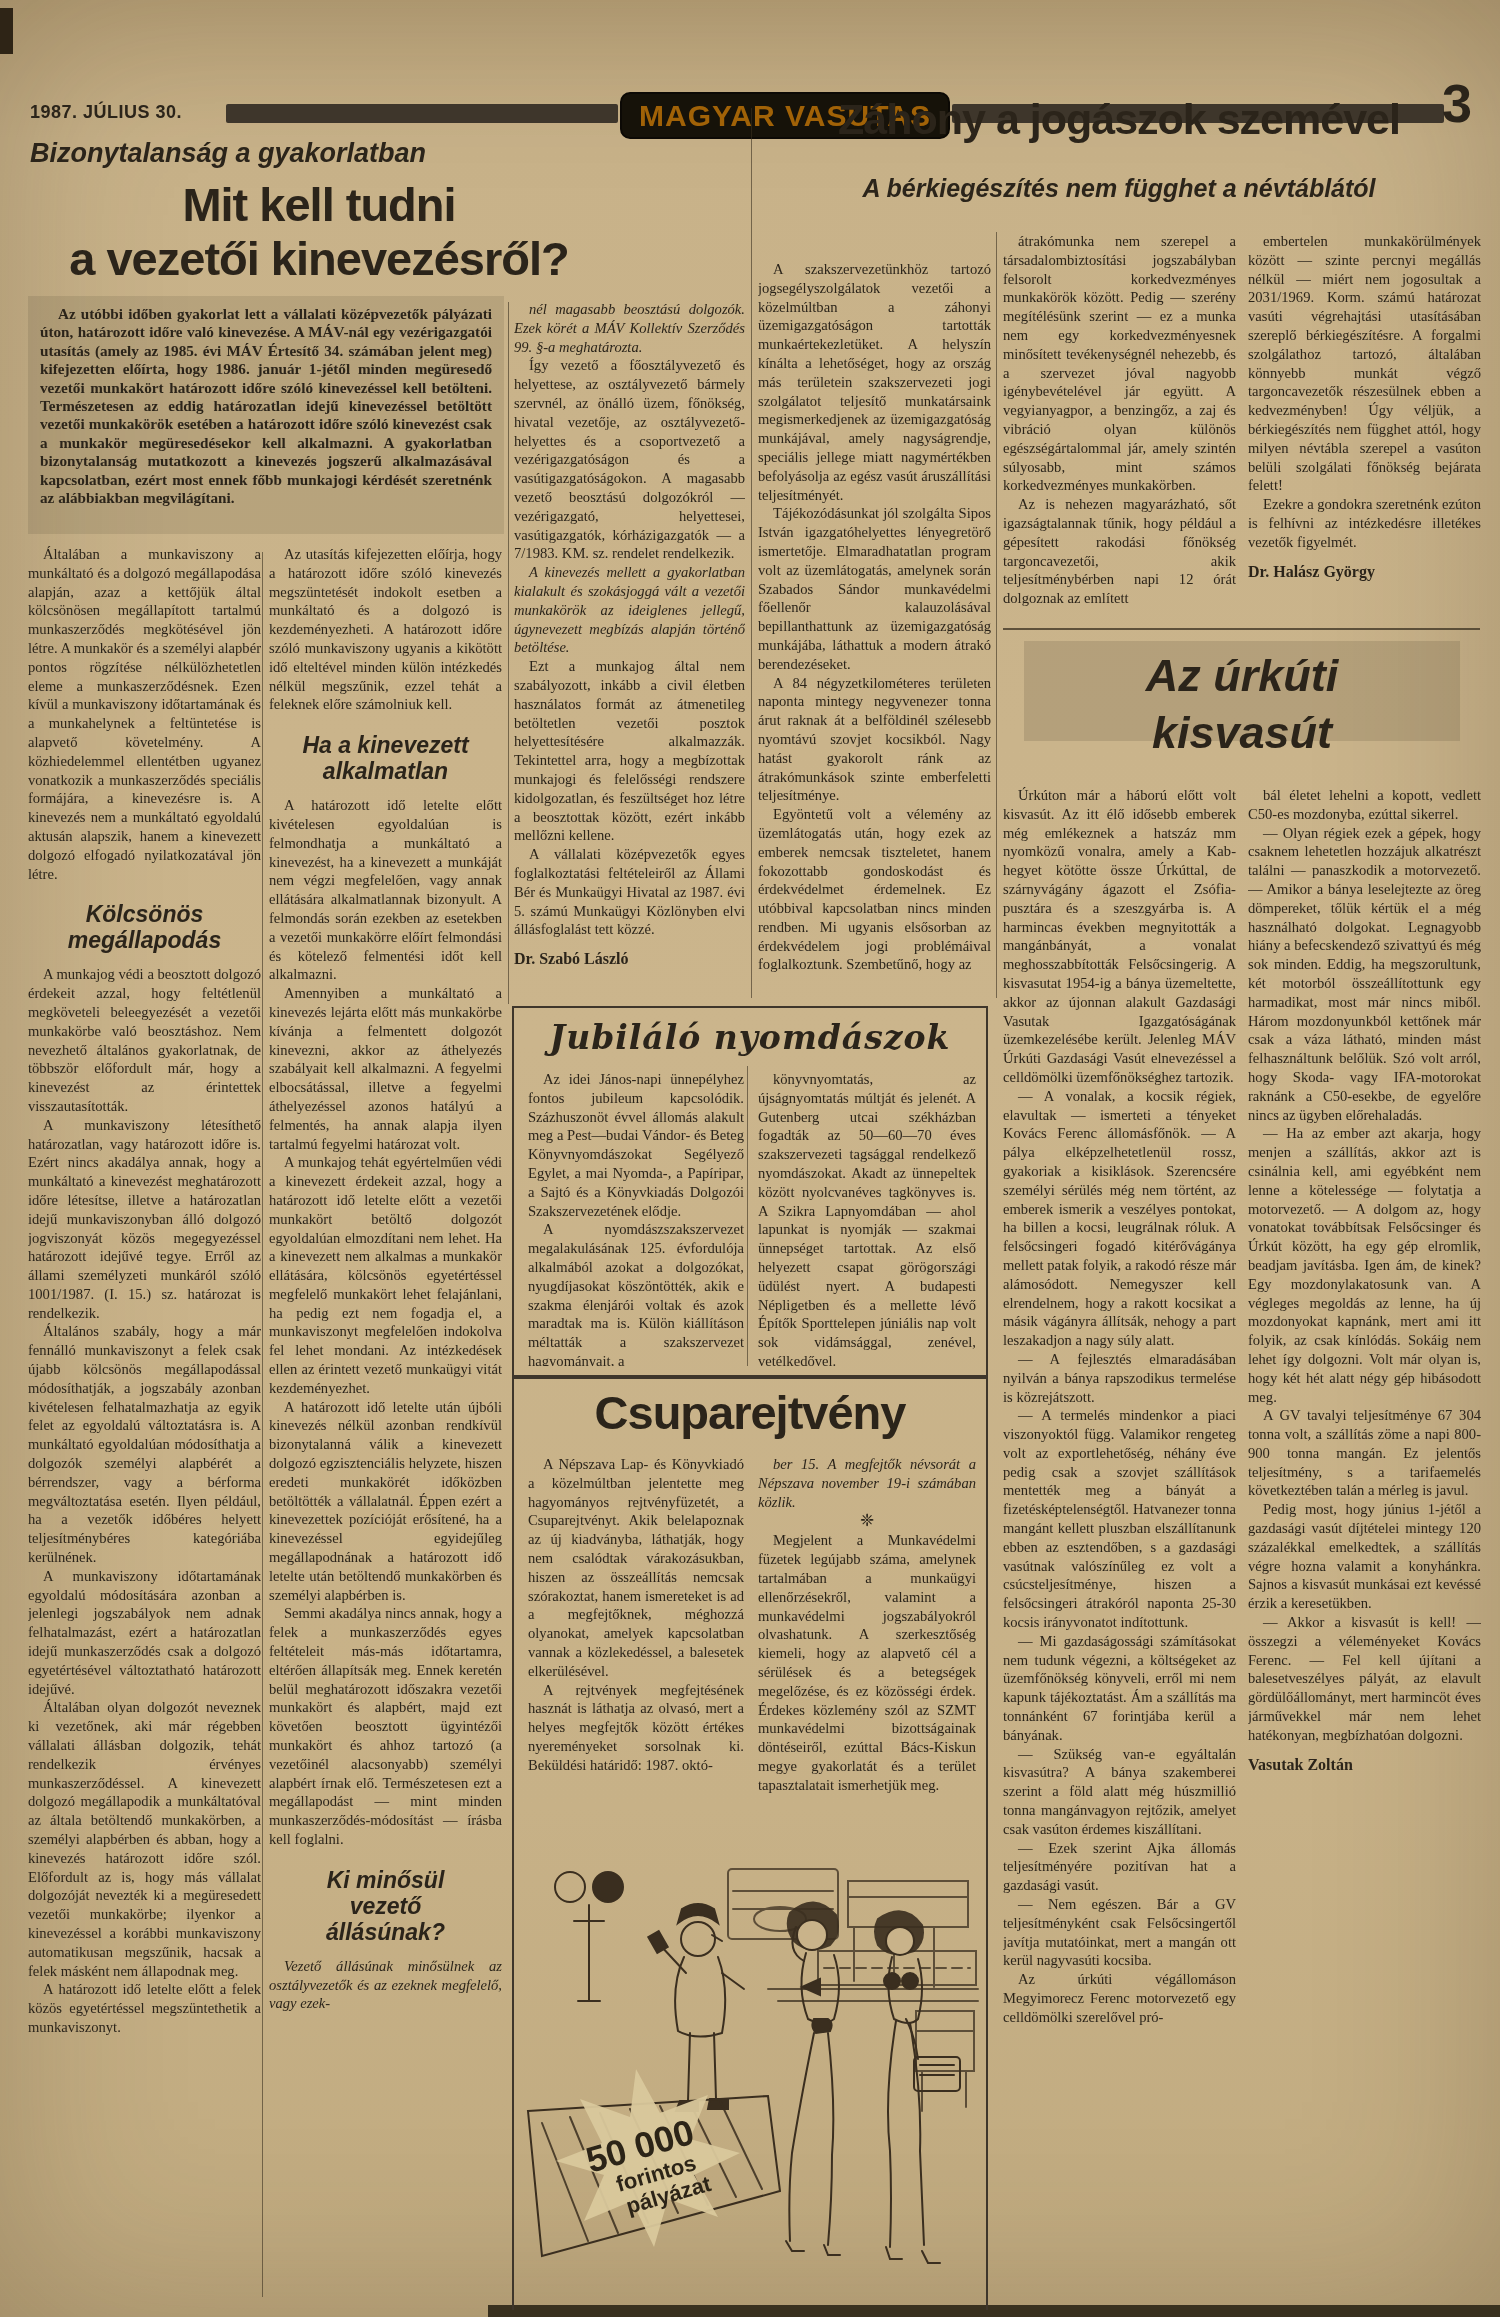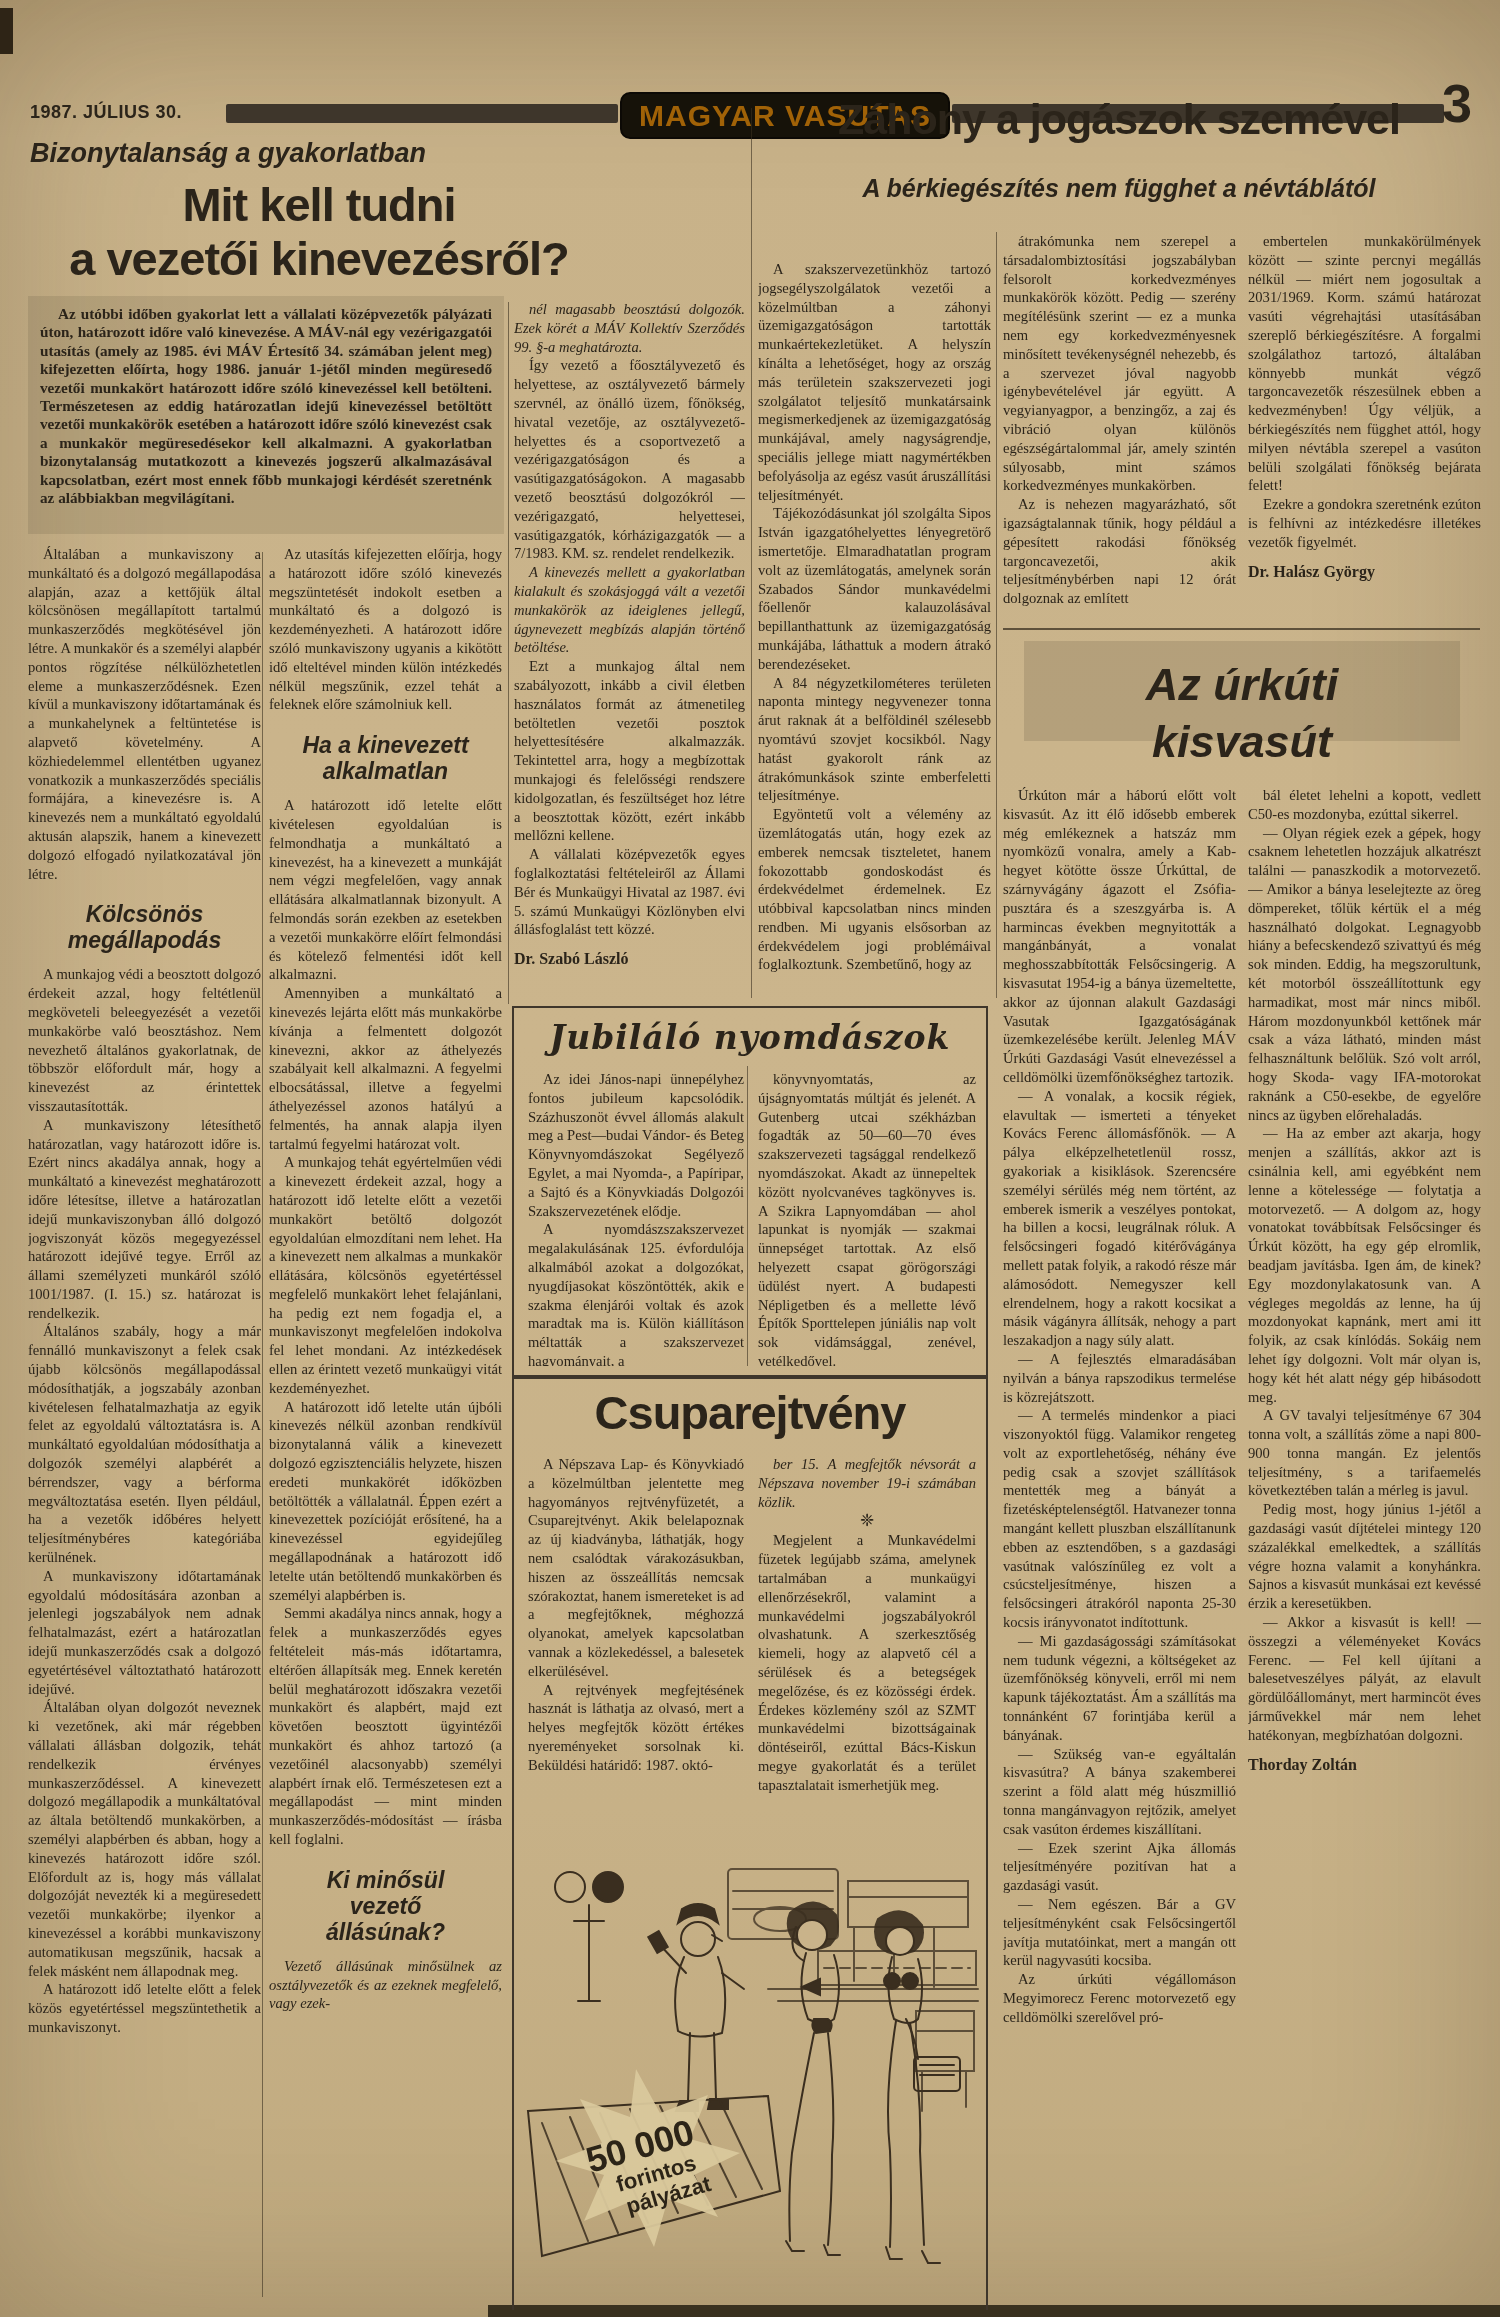--- a/index.html
+++ b/index.html
@@ -46,21 +46,21 @@
   
   .head-z{left:758px;top:96px;width:722px;text-align:center;
     font:bold 43px/46px "Liberation Sans",sans-serif;letter-spacing:-1px;}
   .sub-z{left:758px;top:174px;width:722px;text-align:center;
     font:bold italic 25px/28px "Liberation Sans",sans-serif;}
   .z1{left:758px;top:232px;width:233px;height:766px;margin-top:28px;}
   .z2{left:1003px;top:232px;width:233px;height:392px;}
   .z3{left:1248px;top:232px;width:233px;height:392px;}
   
   .urkutbox{left:1024px;top:641px;width:436px;height:100px;background:rgba(40,32,18,.13);
-    text-align:center;font:bold italic 45px/57px "Liberation Sans",sans-serif;padding-top:15px;box-sizing:border-box;}
+    text-align:center;font:bold italic 45px/57px "Liberation Sans",sans-serif;padding-top:6px;box-sizing:border-box;}
   .u1{left:1003px;top:786px;width:233px;height:1508px;}
   .u2{left:1248px;top:786px;width:233px;height:1508px;}
   
   .jubbox{left:512px;top:1006px;width:476px;height:371px;border:2px solid #3e362b;box-sizing:border-box;}
   .jubhead{left:0;top:12px;width:100%;text-align:center;
     font:bold italic 33px/36px "DejaVu Serif",serif;letter-spacing:1px;}
   .jc1{left:14px;top:62px;width:216px;height:296px;}
   .jc2{left:244px;top:62px;width:218px;height:296px;}
   .jubrule{left:233px;top:58px;height:300px;}
   .csrbox{left:512px;top:1377px;width:476px;height:933px;border:2px solid #3e362b;border-bottom:none;box-sizing:border-box;}
@@ -189,21 +189,21 @@
   </div>
   <div class="abs col u2">
     <div>
         <p>bál életet lehelni a kopott, vedlett C50-es mozdonyba, ezúttal sikerrel.</p>
         <p>— Olyan régiek ezek a gépek, hogy csaknem lehetetlen hozzájuk alkatrészt találni — panaszkodik a motorvezető. — Amikor a bánya leselejtezte az öreg dömpereket, tőlük kértük el a még használható dolgokat. Legnagyobb hiány a befecskendező szivattyú és még sok minden. Eddig, ha megszorultunk, két motorból összeállítottunk egy harmadikat, most már nincs miből. Három mozdonyunkból kettőnek már csak a váza látható, minden mást felhasználtunk belőlük. Szó volt arról, hogy Skoda- vagy IFA-motorokat raknánk a C50-esekbe, de egyelőre nincs az ügyben előrehaladás.</p>
         <p>— Ha az ember azt akarja, hogy menjen a szállítás, akkor azt is csinálnia kell, ami egyébként nem lenne a kötelessége — folytatja a motorvezető. — A dolgom az, hogy vonatokat továbbítsak Felsőcsinger és Úrkút között, ha egy gép elromlik, beadjam javításba. Igen ám, de kinek? Egy mozdonylakatosunk van. A végleges megoldás az lenne, ha új mozdonyokat kapnánk, mert ami itt folyik, az csak kínlódás. Sokáig nem lehet így dolgozni. Volt már olyan is, hogy két hét alatt négy gép hibásodott meg.</p>
         <p>A GV tavalyi teljesítménye 67 304 tonna volt, a szállítás zöme a napi 800-900 tonna mangán. Ez jelentős teljesítmény, s a tarifaemelés következtében talán a mérleg is javul.</p>
         <p>Pedig most, hogy június 1-jétől a gazdasági vasút díjtételei mintegy 120 százalékkal emelkedtek, a szállítás végre hozna valamit a konyhánkra. Sajnos a kisvasút munkásai ezt kevéssé érzik a keresetükben.</p>
         <p>— Akkor a kisvasút is kell! — összegzi a véleményeket Kovács Ferenc. — Fel kell újítani a balesetveszélyes pályát, az elavult gördülőállományt, mert harmincöt éves járművekkel már nem lehet hatékonyan, megbízhatóan dolgozni.</p>
       </div>
-    <div class="byline">Thorday Zoltán</div>
+    <div class="byline">Vasutak Zoltán</div>
   </div>
 
   <div class="abs jubbox">
     <div class="abs jubhead">Jubiláló nyomdászok</div>
     <div class="abs col jc1">
       <div>
           <p>Az idei János-napi ünnepélyhez fontos jubileum kapcsolódik. Százhuszonöt évvel állomás alakult meg a Pest—budai Vándor- és Beteg Könyvnyomdászokat Segélyező Egylet, a mai Nyomda-, a Papíripar, a Sajtó és a Könyvkiadás Dolgozói Szakszervezetének elődje.</p>
           <p>A nyomdászszakszervezet megalakulásának 125. évfordulója alkalmából azokat a dolgozókat, nyugdíjasokat köszöntötték, akik e szakma élenjárói voltak és azok maradtak ma is. Külön kiállításon méltatták a szakszervezet hagyományait, a</p>
         </div>
     </div>

